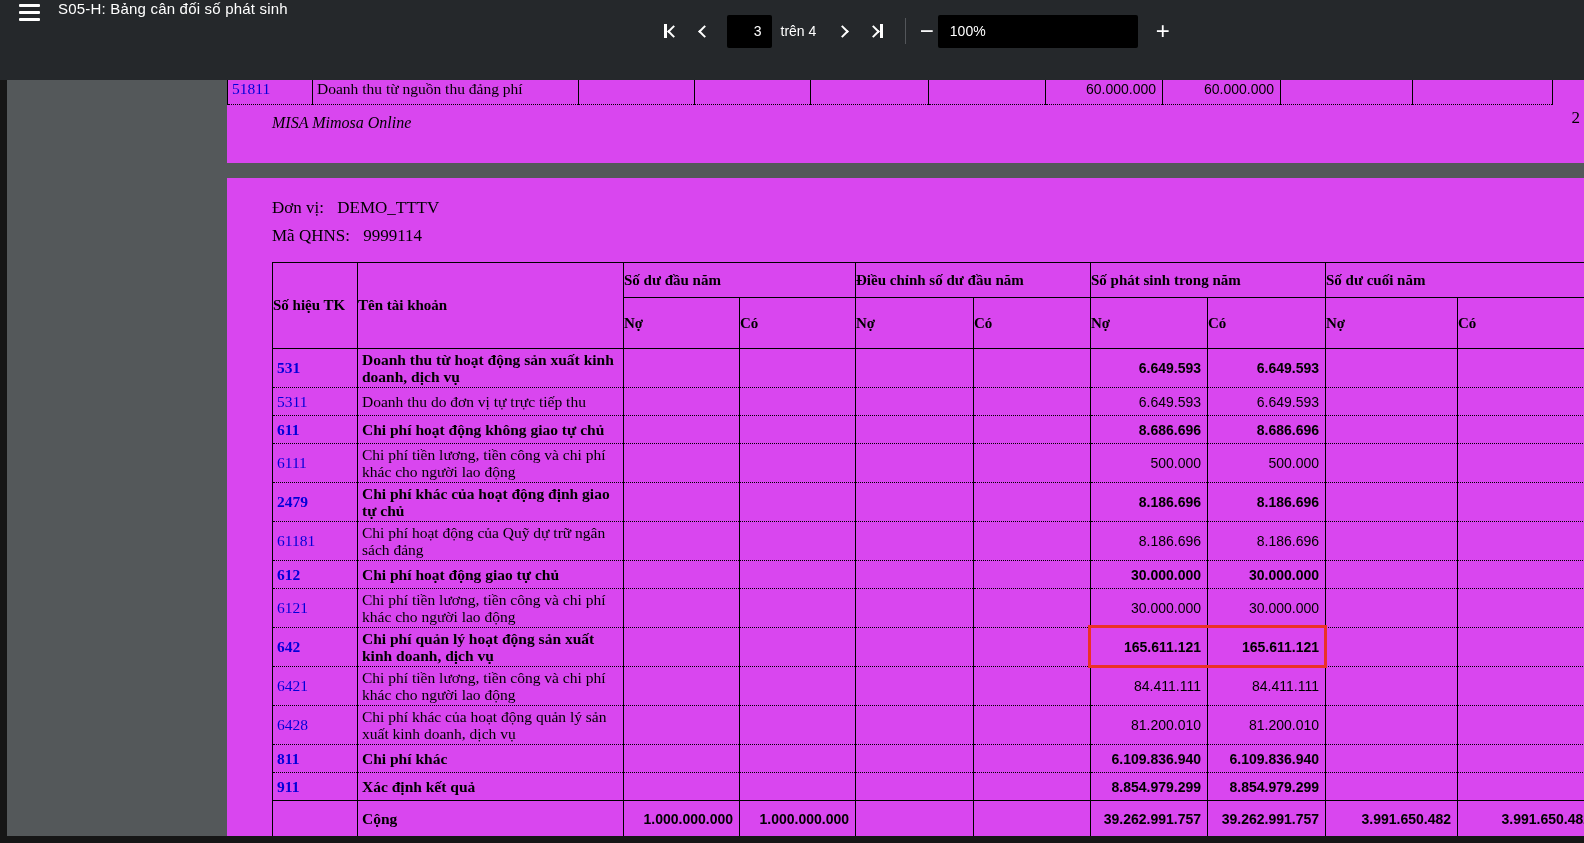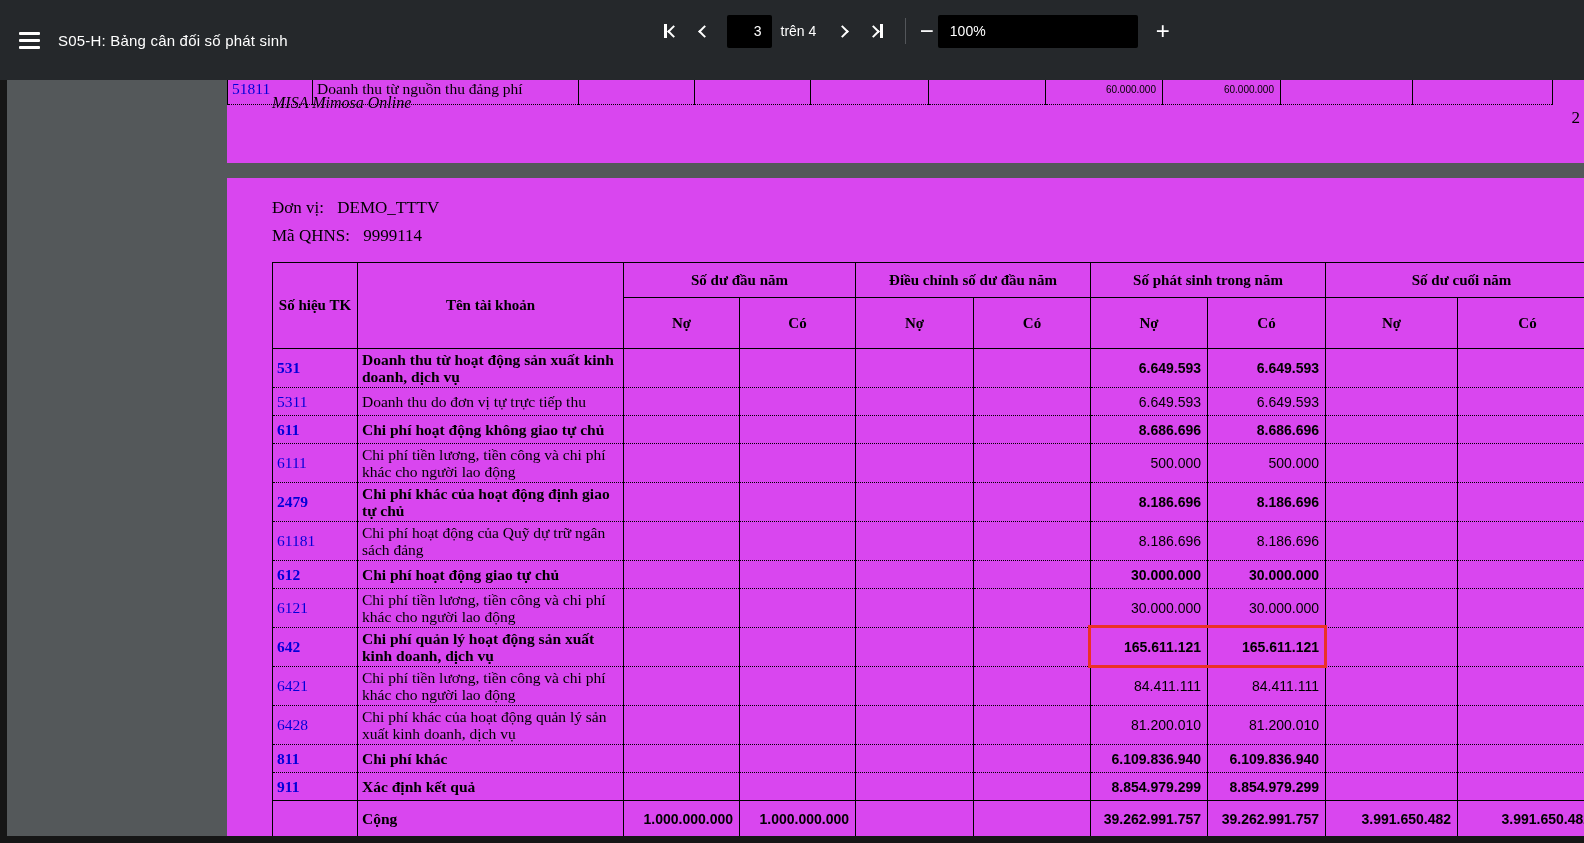--- a/index.html
+++ b/index.html
@@ -1,20 +1,20 @@
 <!DOCTYPE html>
 <html lang="vi"><head>
 <meta charset="utf-8">
 <style>
   * { margin:0; padding:0; box-sizing:border-box; }
   html,body { width:1584px; height:843px; overflow:hidden; }
   body { background:#161616; font-family:"Liberation Sans","DejaVu Sans",sans-serif; position:relative; }
 
   
-  .toolbar { position:absolute; left:0; top:0; width:1584px; height:80px; background:#25282b; display:flex; align-items:center; z-index:10; }
+  .toolbar { position:absolute; left:0; top:0; width:1584px; height:80px; background:#25282b; display:flex; z-index:10; }
   .menu-btn { background:none; border:none; cursor:pointer; margin-left:15px; display:flex; flex-direction:column; gap:4px; padding:4px; }
   .menu-btn .bar { width:21px; height:3px; background:#fff; border-radius:1px; }
   .tb-title { color:#fff; font-size:15px; margin-left:14px; letter-spacing:.2px; }
   .nav { position:absolute; left:660px; top:0; height:62px; display:flex; align-items:center; }
   .icon-btn { background:none; border:none; cursor:pointer; display:flex; align-items:center; gap:2px; padding:4px; }
   .chev { display:inline-block; width:9px; height:9px; border-left:2.5px solid #fff; border-bottom:2.5px solid #fff; }
   .chev.left  { transform:rotate(45deg); }
   .chev.right { transform:rotate(-135deg); }
   .vbar { display:inline-block; width:2.5px; height:14px; background:#fff; }
   .tb-input { background:#000; color:#fff; border:none; border-radius:2px; height:33px; font-size:14px; font-family:inherit; }
@@ -40,33 +40,33 @@
 
   
   #frag-table td { border-right:1px solid #000; }
   #frag-table { border-left:1.5px solid #000; }
   #frag-table tr.clip-row td { height:11px; border-bottom:1px dotted #000; }
   .clip-cell { height:11px; overflow:hidden; }
   .clip-cell span { display:block; margin-top:-8px; line-height:19px; font-size:15.5px; padding-left:4px; font-family:"Liberation Serif","DejaVu Serif",serif; }
   #frag-table tr.data-row td { height:31px; border-bottom:1px dotted #000; }
   #frag-table .acc { font-family:Liberation Serif, serif; font-size:15.5px; color:#0000d8; padding:2px 4px; vertical-align:middle; }
   #frag-table .name { font-family:"Liberation Serif","DejaVu Serif",serif; font-size:15.5px; padding:2px 4px; vertical-align:middle;margin-top:16px; }
-  #frag-table .val { font-size:10px; text-align:right; padding:2px 6px; vertical-align:middle; }
-  .prev-footer { position:absolute; left:45px; top:32px; font-style:italic; font-size:16px; font-family:"Liberation Serif","DejaVu Serif",serif; }
+  #frag-table .val { font-size:14px; text-align:right; padding:2px 6px; vertical-align:middle; }
+  .prev-footer { position:absolute; left:45px; top:52px; font-style:italic; font-size:16px; font-family:"Liberation Serif","DejaVu Serif",serif; }
   .prev-pageno { position:absolute; right:4px; top:46px; font-size:17px; font-family:"Liberation Serif","DejaVu Serif",serif; }
 
   
   .unit-block { margin:20px 8px 0 45px; font-family:"Liberation Serif","DejaVu Serif",serif; font-size:17px; }
   .unit-block .line { height:28px; }
   .unit-block .lbl { display:inline-block; }
   .unit-block .valx { display:inline-block; margin-left:9px; }
 
   .table-wrap { position:relative; margin-top:8px; }
   #main-table { margin-left:45px; width:1325px; border:1.5px solid #000; }
-  #main-table th { border:1px solid #000; font-family:"Liberation Serif","DejaVu Serif",serif; font-weight:bold; font-size:15px; text-align:center; vertical-align:middle; }
+  #main-table th { border:1px solid #000; font-family:"Liberation Serif","DejaVu Serif",serif; font-weight:bold; font-size:15px; text-align:left; vertical-align:middle; }
   #main-table .grp-row th { height:35px; }
   #main-table .sub-row th { height:51px; }
   #main-table td { border-right:1px solid #000; border-bottom:1px dotted #000; vertical-align:middle; }
   #main-table tbody tr { height:28px; }
   #main-table td.acc  { font-family:"Liberation Serif","DejaVu Serif",serif; font-size:15.5px; color:#0000d8; padding:2px 4px; }
   #main-table td.name { font-family:"Liberation Serif","DejaVu Serif",serif; font-size:15.5px; line-height:17px; padding:2px 4px; }
   #main-table td.val  { font-size:14px; text-align:right; padding:2px 6px; }
   #main-table tr.bold td { font-weight:bold; }
   #main-table tr.total-row { height:36px; }
   #main-table tr.total-row td { border-top:1.5px solid #000; border-bottom:1.5px solid #000; font-weight:bold; }

